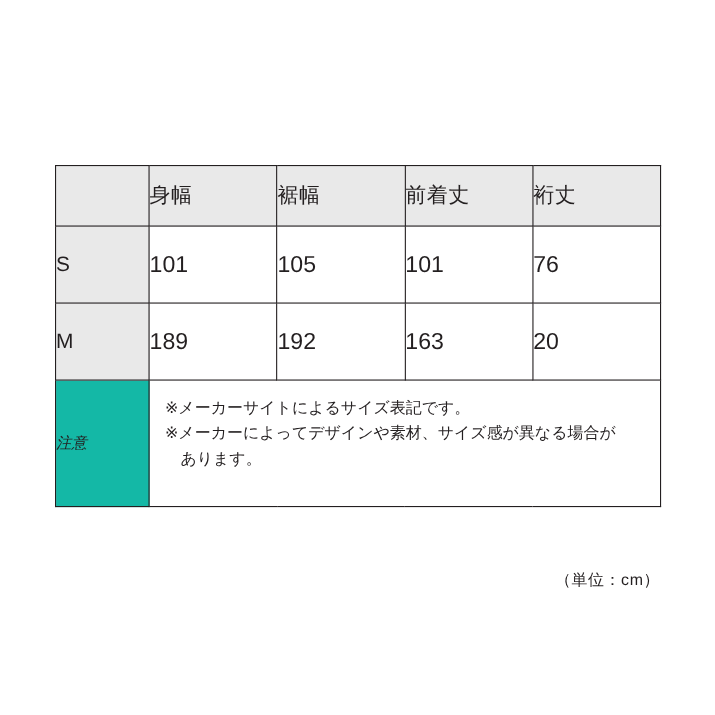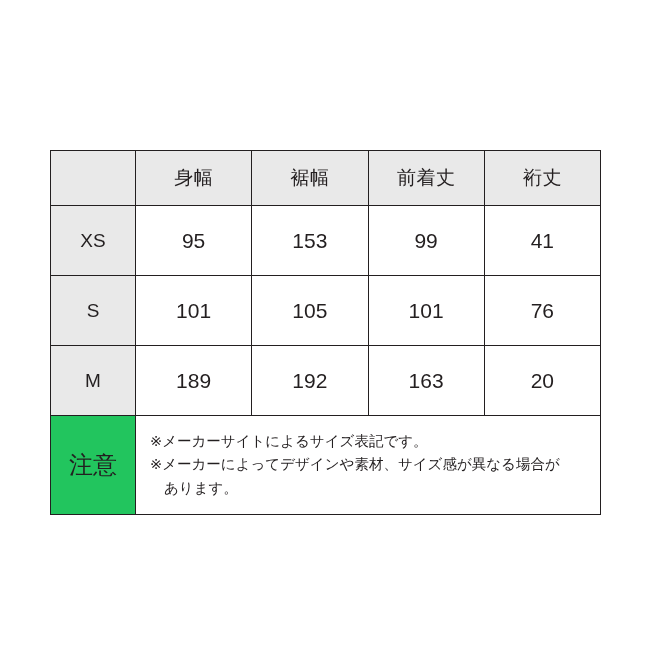--- a/index.html
+++ b/index.html
@@ -28,21 +28,21 @@
   }
   table.size-table {
     border-collapse: collapse;
     width: 550px;
     table-layout: fixed;
   }
   table.size-table th,
   table.size-table td {
     border: 1px solid #231f20;
     padding: 0;
-    text-align: center;
+    text-align: left;
     vertical-align: middle;
     font-weight: normal;
     color: #231f20;
   }
   
   col.c-label { width: 85px; }
   col.c-data  { width: 116.25px; }
 
   thead th {
     height: 54px;
@@ -55,28 +55,29 @@
   }
   tbody tr.data-row td {
     height: 69px;
     font-size: 21px;
   }
   tbody tr.data-row td.row-label {
     background: #e9e9e9;
     font-size: 19px;
   }
   tbody tr.note-row td.note-label {
-    background: #22c55e;
-    font-size: 24px;
+    background: #14b8a6;
+    font-size: 14px;
     height: 98px;
     vertical-align: middle;
+    font-style: italic;
   }
   tbody tr.note-row td.note-body {
     text-align: left;
-    padding: 14px 12px 14px 14px;
+    padding: 14px 12px 30px 14px;
     font-size: 14.5px;
     line-height: 1.62;
     vertical-align: middle;
   }
   .note-line {
     display: block;
     white-space: nowrap;
   }
   .note-line.indent {
     padding-left: 14px;
@@ -108,27 +109,20 @@
         <tr>
           <th class="corner"></th>
           <th>身幅</th>
           <th>裾幅</th>
           <th>前着丈</th>
           <th>裄丈</th>
         </tr>
       </thead>
       <tbody>
         <tr class="data-row">
-          <td class="row-label">XS</td>
-          <td>95</td>
-          <td>153</td>
-          <td>99</td>
-          <td>41</td>
-        </tr>
-        <tr class="data-row">
           <td class="row-label">S</td>
           <td>101</td>
           <td>105</td>
           <td>101</td>
           <td>76</td>
         </tr>
         <tr class="data-row">
           <td class="row-label">M</td>
           <td>189</td>
           <td>192</td>
@@ -140,14 +134,15 @@
           <td class="note-body" colspan="4">
             <span class="note-line">※メーカーサイトによるサイズ表記です。</span>
             <span class="note-line">※メーカーによってデザインや素材、サイズ感が異なる場合が</span>
             <span class="note-line indent">あります。</span>
           </td>
         </tr>
       </tbody>
     </table>
   </div>
 
+  <div class="unit">（単位：cm）</div>
 
 </div>
 
 </body></html>

